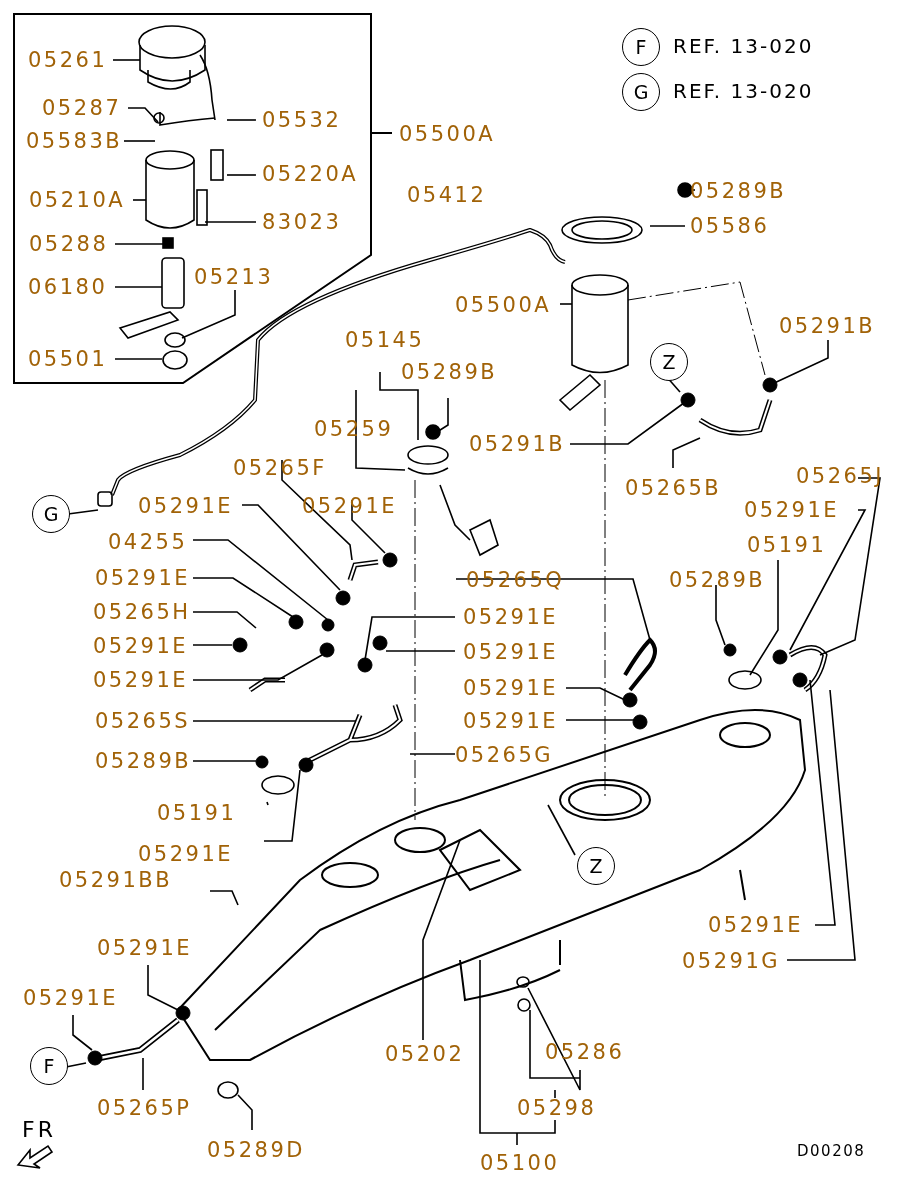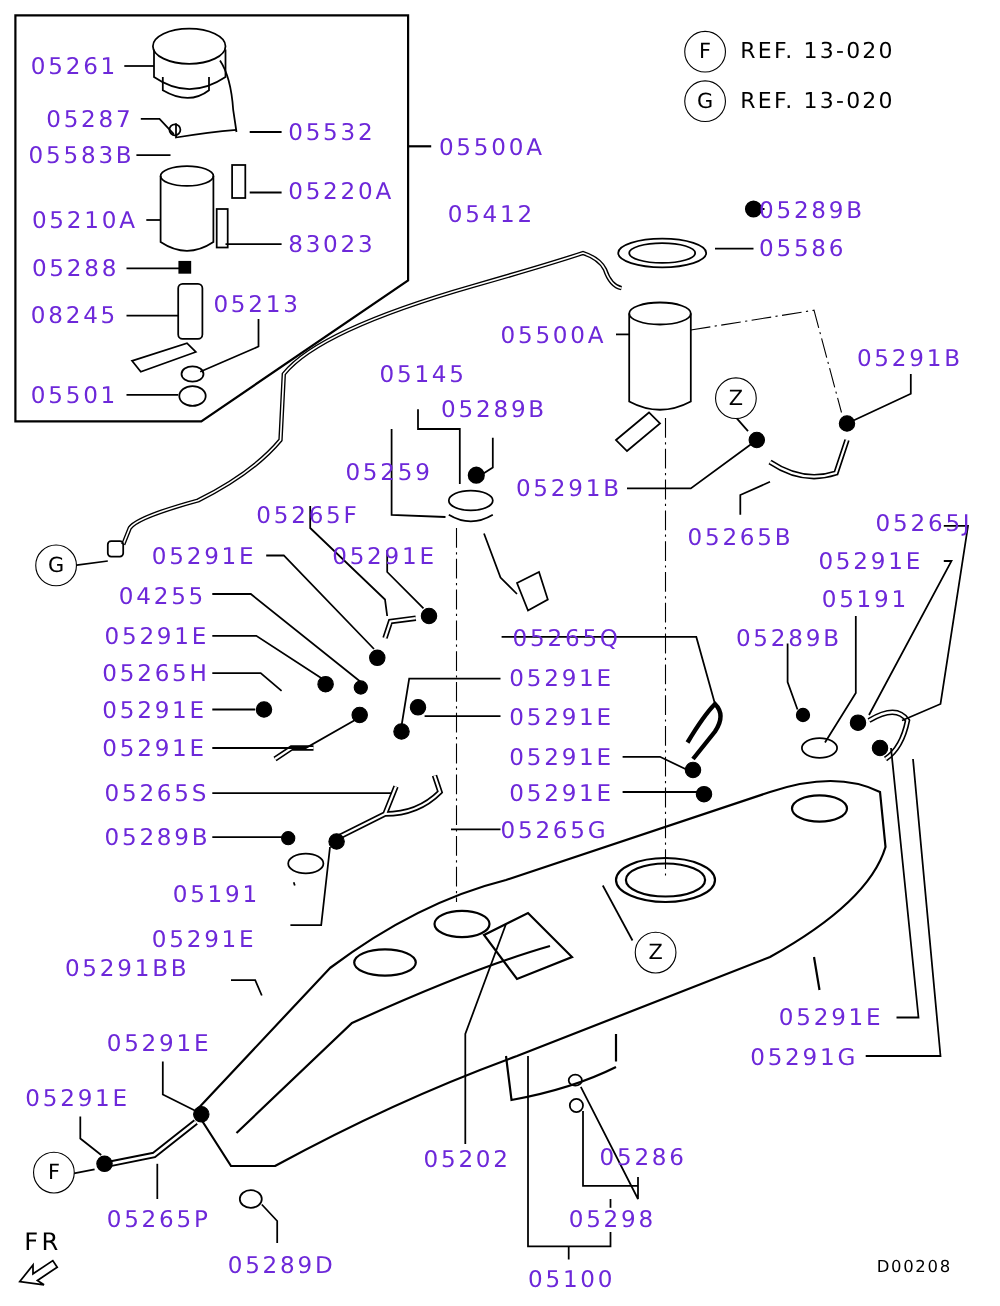--- a/index.html
+++ b/index.html
@@ -1,18 +1,18 @@
 <!DOCTYPE html>
 <html><head>
 <meta charset="utf-8">
 <style>
   html, body { margin:0; padding:0; background:#ffffff; }
   body { width:909px; height:1187px; position:relative; overflow:hidden; font-family:"DejaVu Sans", sans-serif; color:#000; }
   #diagram { position:absolute; left:0; top:0; width:909px; height:1187px; }
-  .lbl { position:absolute; font-family:"DejaVu Sans", sans-serif; font-size:21px; letter-spacing:2.5px; line-height:1; white-space:nowrap; color:#6d28d9; }
+  .lbl { position:absolute; font-family:"DejaVu Sans", sans-serif; font-size:21px; letter-spacing:2.5px; line-height:1; white-space:nowrap; color:#a16207; }
   .ref { position:absolute; font-family:"DejaVu Sans", sans-serif; font-size:20px; letter-spacing:2px; line-height:1; white-space:nowrap; }
   .circ { position:absolute; width:38px; height:38px; border:1.5px solid #000; border-radius:50%; box-sizing:border-box; display:flex; align-items:center; justify-content:center; font-size:19px; background:#fff; }
   .code { position:absolute; font-size:15px; letter-spacing:1.5px; line-height:1; }
   .fr { position:absolute; font-size:22px; letter-spacing:3px; line-height:1; }
 </style>
 </head>
 <body>
 
 <svg id="diagram" viewBox="0 0 909 1187" xmlns="http://www.w3.org/2000/svg" fill="none" stroke="#000" stroke-width="2">
 
@@ -219,21 +219,21 @@
   </div>
 <div class="circ" style="left:32px;top:495px;">
     <span>G</span>
   </div>
 
 <div class="lbl" style="left:28px;top:50px;">05261</div>
 <div class="lbl" style="left:42px;top:98px;">05287</div>
 <div class="lbl" style="left:26px;top:131px;">05583B</div>
 <div class="lbl" style="left:29px;top:190px;">05210A</div>
 <div class="lbl" style="left:29px;top:234px;">05288</div>
-<div class="lbl" style="left:28px;top:277px;">08245</div>
+<div class="lbl" style="left:28px;top:277px;">06180</div>
 <div class="lbl" style="left:28px;top:349px;">05501</div>
 <div class="lbl" style="left:262px;top:110px;">05532</div>
 <div class="lbl" style="left:262px;top:164px;">05220A</div>
 <div class="lbl" style="left:262px;top:212px;">83023</div>
 <div class="lbl" style="left:194px;top:267px;">05213</div>
 <div class="lbl" style="left:399px;top:124px;">05500A</div>
 
 <div class="lbl" style="left:407px;top:185px;">05412</div>
 <div class="lbl" style="left:690px;top:181px;">05289B</div>
 <div class="lbl" style="left:690px;top:216px;">05586</div>

